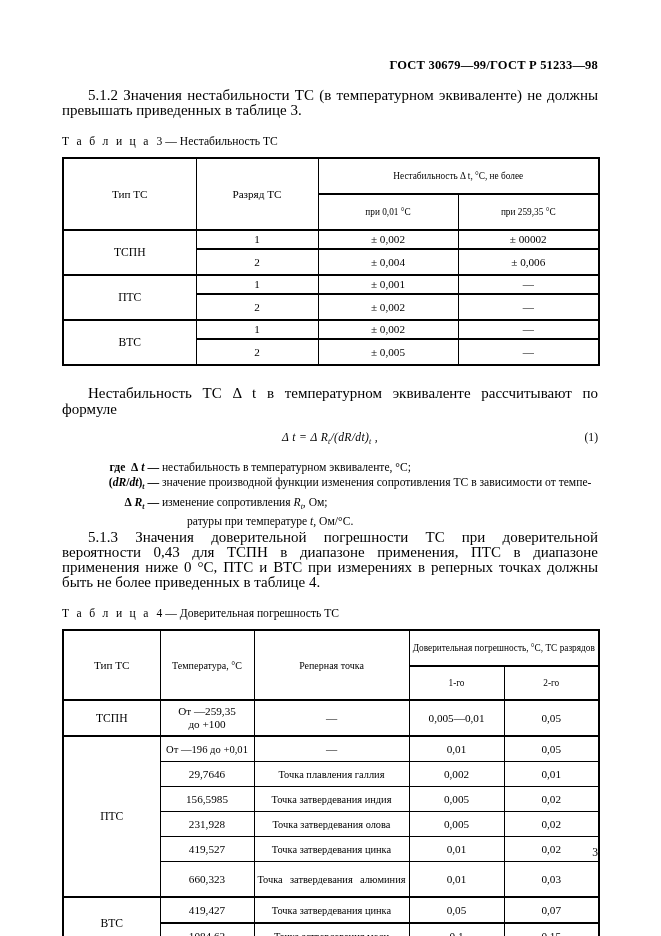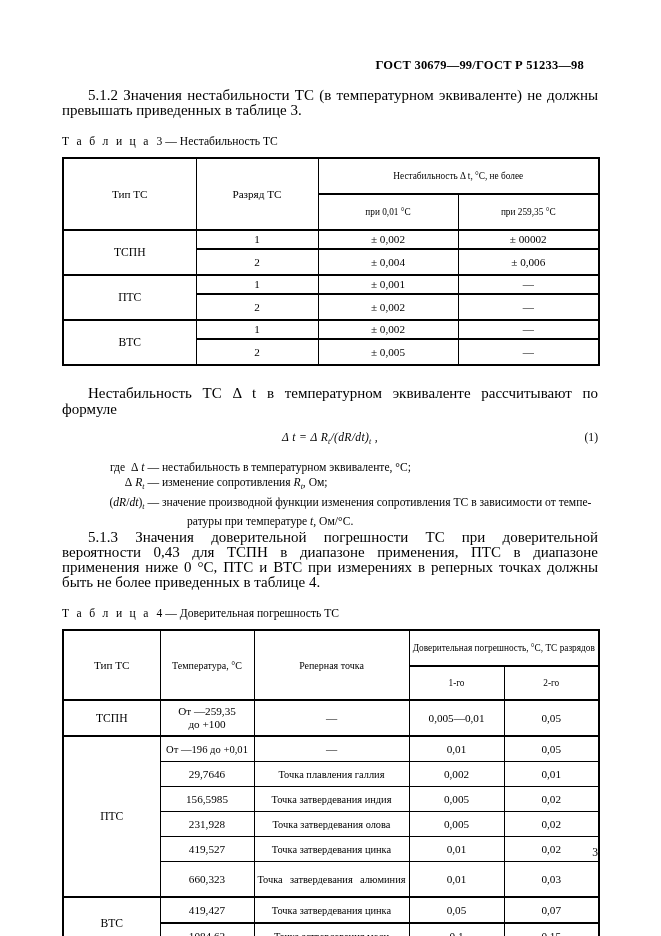--- a/index.html
+++ b/index.html
@@ -25,21 +25,21 @@
     position: absolute;
     left: 62px;
     top: 0;
     width: 536px;
   }
 
   
   .doc-header {
     position: absolute;
     top: 58px;
-    right: 77px;
+    right: 63px;
     font-size: 12.5px;
     font-weight: bold;
     letter-spacing: 0.2px;
     white-space: nowrap;
   }
 
   
   .para {
     font-size: 15px;
     line-height: 15.2px;
@@ -148,20 +148,21 @@
     line-height: 15.2px;
   }
   .wrow {
     display: flex;
     align-items: flex-start;
   }
   .wlabel {
     flex: 0 0 auto;
     text-align: right;
     white-space: nowrap;
+    font-weight: bold;
   }
   .wdef {
     flex: 1 1 auto;
     text-align: justify;
   }
   .w-col-a { width: 97px; }
   .w-col-b { width: 97px; }
   .wcont {
     padding-left: 97px;
   }
@@ -262,26 +263,26 @@
     </div>
 
     <div class="spacer-14"></div>
 
     <div class="where">
       <div class="wrow">
         <div class="wlabel w-col-a"><span>где</span>&nbsp;&nbsp;Δ&nbsp;<i>t</i>&nbsp;—</div>
         <div class="wdef">&nbsp;нестабильность в температурном эквиваленте, °С;</div>
       </div>
       <div class="wrow">
+        <div class="wlabel w-col-b">(<i>dR</i>/<i>dt</i>)<sub><i>t</i></sub>&nbsp;—</div>
+        <div class="wdef" style="text-align:justify;">&nbsp;значение производной функции изменения сопротивления ТС в зависимости от темпе-</div>
+      </div>
+      <div class="wrow">
         <div class="wlabel w-col-b">Δ&nbsp;<i>R</i><sub><i>t</i></sub>&nbsp;—</div>
         <div class="wdef">&nbsp;изменение сопротивления <i>R</i><sub><i>t</i></sub>, Ом;</div>
-      </div>
-      <div class="wrow">
-        <div class="wlabel w-col-b">(<i>dR</i>/<i>dt</i>)<sub><i>t</i></sub>&nbsp;—</div>
-        <div class="wdef" style="text-align:justify;">&nbsp;значение производной функции изменения сопротивления ТС в зависимости от темпе-</div>
       </div>
       <div class="wcont" style="padding-left:125px;">ратуры при температуре <i>t</i>, Ом/°С.</div>
     </div>
 
     <p class="para indent">5.1.3 Значения доверительной погрешности ТС при доверительной вероятности 0,43 для ТСПН в диапазоне применения, ПТС в диапазоне применения ниже 0 °С, ПТС и ВТС при измерениях в реперных точках должны быть не более приведенных в таблице 4.</p>
 
     <div class="spacer-16"></div>
 
     <div class="table-caption">
       <span class="sp">Т а б л и ц а</span><span>&nbsp;&nbsp;</span><span>4</span>

